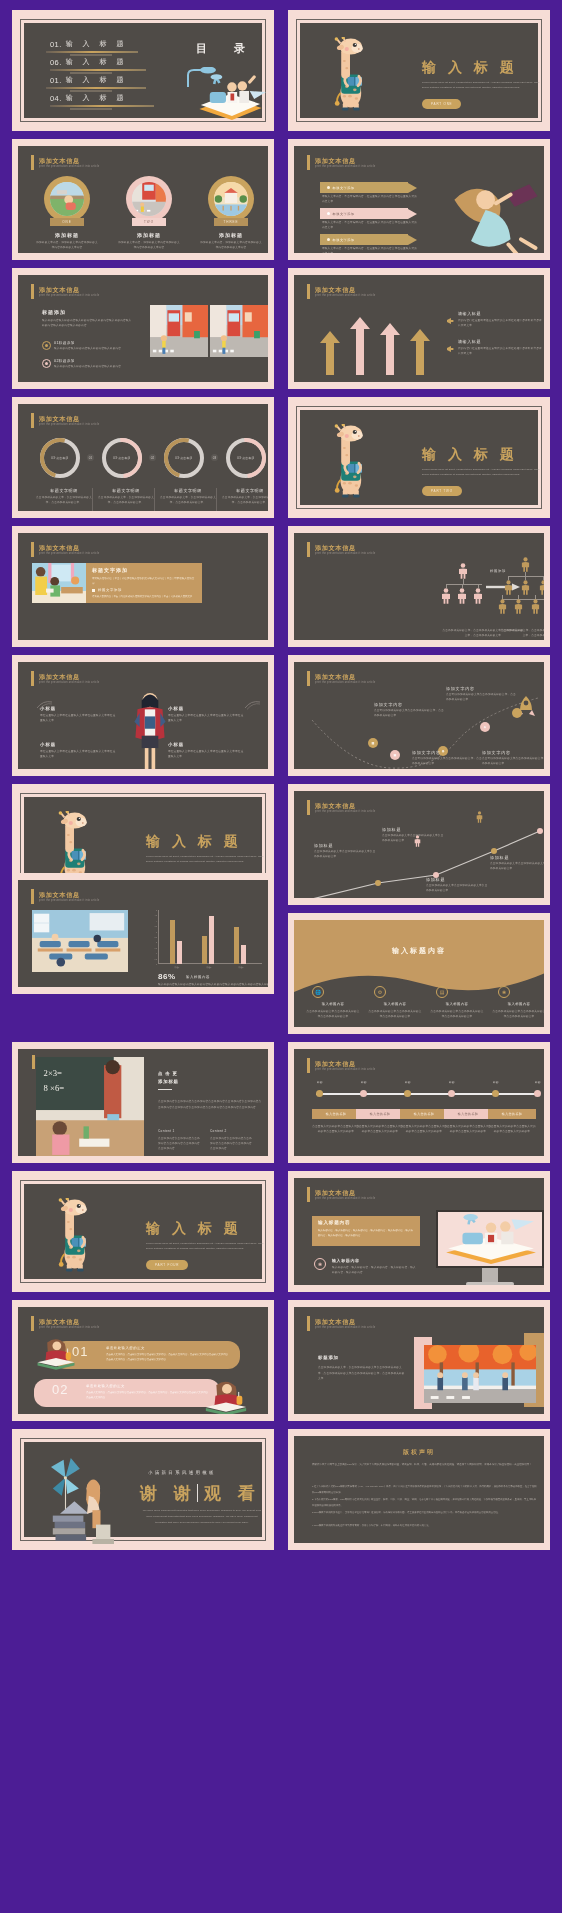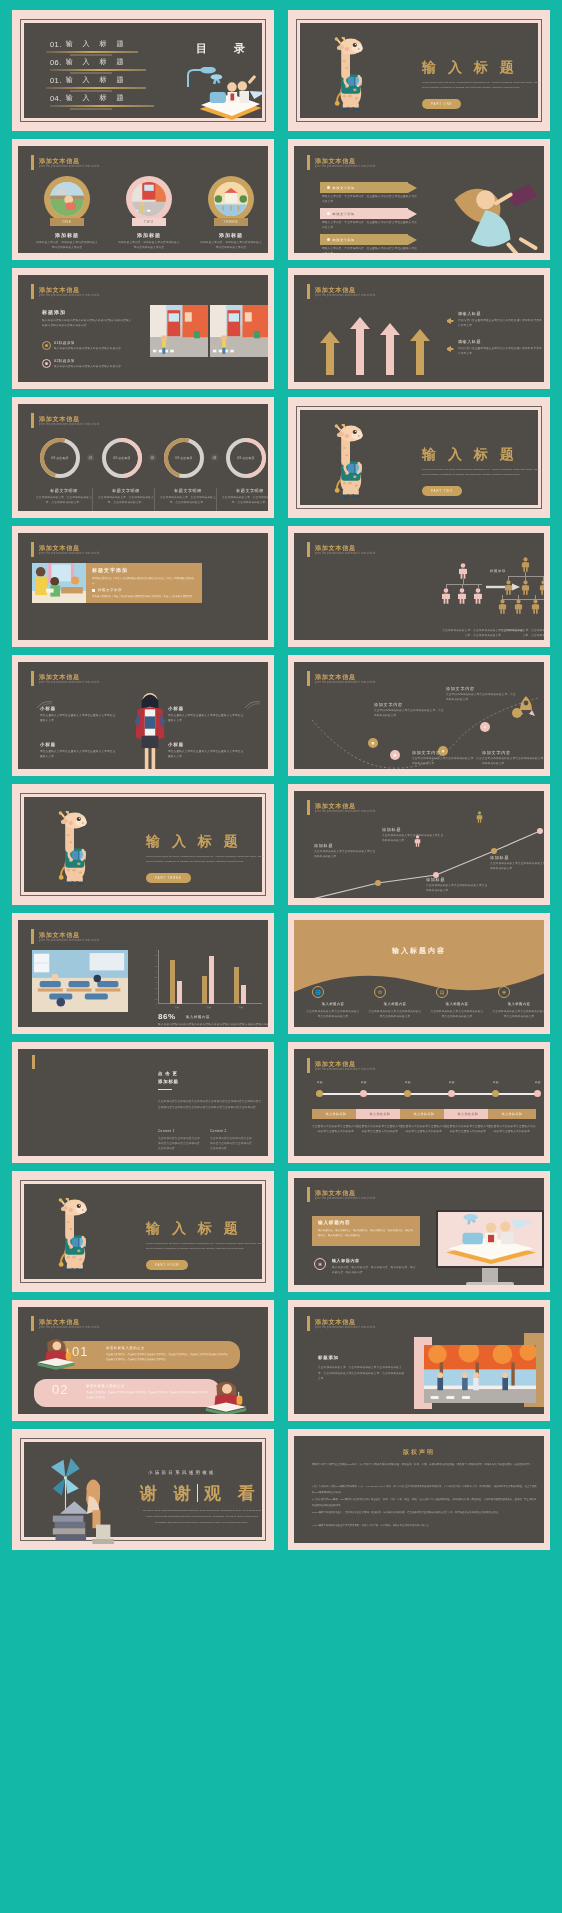--- a/index.html
+++ b/index.html
@@ -7,21 +7,21 @@
     width: 562px;
     height: 1913px;
     background: #d9d9d9;
     font-family: "Liberation Sans", "DejaVu Sans", sans-serif;
     overflow: hidden;
   }
   #sheet {
     position: relative;
     width: 562px;
     height: 1913px;
-    background: #14b8a6;
+    background: #4c1d95;
   }
   .slide {
     position: absolute;
     background: #f6ddd6;
     overflow: hidden;
   }
   .canvas {
     position: absolute;
     inset: 7px 6px;
     background: #4f4b47;
@@ -824,21 +824,21 @@
         <div style="position:absolute;left:20px;top:52px;font-size:4px;color:#e2ded9;letter-spacing:.8px;">添加标题</div>
         <div class="cnbody" style="position:absolute;left:20px;top:59px;width:62px;">点击添加相关标题文字点击添加相关标题文字点击添加相关标题文字</div>
         <div style="position:absolute;left:88px;top:36px;font-size:4px;color:#e2ded9;letter-spacing:.8px;">添加标题</div>
         <div class="cnbody" style="position:absolute;left:88px;top:43px;width:62px;">点击添加相关标题文字点击添加相关标题文字点击添加相关标题文字</div>
         <div style="position:absolute;left:132px;top:86px;font-size:4px;color:#e2ded9;letter-spacing:.8px;">添加标题</div>
         <div class="cnbody" style="position:absolute;left:132px;top:93px;width:62px;">点击添加相关标题文字点击添加相关标题文字点击添加相关标题文字</div>
         <div style="position:absolute;left:196px;top:64px;font-size:4px;color:#e2ded9;letter-spacing:.8px;">添加标题</div>
         <div class="cnbody" style="position:absolute;left:196px;top:71px;width:62px;">点击添加相关标题文字点击添加相关标题文字点击添加相关标题文字</div>
       </div>
     </div>
-    <div class="slide" style="left:12px;top:913px;width:262px;height:121px;">
+    <div class="slide" style="left:12px;top:873px;width:262px;height:121px;">
       <div class="canvas">
         <div class="hdr">
           <div class="bar"></div>
           <div class="txt">
             <div class="t1">添加文本信息</div>
             <div class="t2">print the presentation  and make it into article</div>
           </div>
         </div>
         <div class="pic-ph" style="left:14px;top:30px;width:96px;height:62px;background:#f0dfc9;"><svg width="96" height="62" viewBox="0 0 96 62">
       <rect width="96" height="62" fill="#eadcc6"></rect>
@@ -915,20 +915,38 @@
         <div style="position:absolute;left:138px;top:82px;width:50px;text-align:center;font-size:3.4px;color:#e2ded9;letter-spacing:.4px;">输入标题内容</div>
         <div class="cnbody" style="position:absolute;left:136px;top:90px;width:54px;text-align:center;">点击添加相关标题文字点击添加相关标题文字点击添加相关标题文字</div>
         <div style="position:absolute;left:204px;top:66px;width:12px;height:12px;border-radius:50%;border:1px solid #c9a35e;display:flex;align-items:center;justify-content:center;font-size:5px;color:#c9a35e;">❀</div>
         <div style="position:absolute;left:200px;top:82px;width:50px;text-align:center;font-size:3.4px;color:#e2ded9;letter-spacing:.4px;">输入标题内容</div>
         <div class="cnbody" style="position:absolute;left:198px;top:90px;width:54px;text-align:center;">点击添加相关标题文字点击添加相关标题文字点击添加相关标题文字</div>
       </div>
     </div>
     <div class="slide" style="left:12px;top:1042px;width:262px;height:121px;">
       <div class="canvas">
         <div class="blk" style="left:14px;top:6px;width:3px;height:14px;background:#c9a35e;"></div>
+        <div class="pic-ph" style="left:18px;top:8px;width:108px;height:102px;background:#3a3f3c;"><svg width="108" height="102" viewBox="0 0 108 102">
+      <rect width="108" height="102" fill="#e6ded2"></rect>
+      <rect x="0" y="0" width="77.75999999999999" height="53.04" fill="#3c4a44"></rect>
+      <g fill="#f2efe9" font-family="serif" font-size="8.67">
+        <text x="7.5600000000000005" y="19.38">2×3=</text>
+        <text x="7.5600000000000005" y="33.660000000000004">8 ×6=</text>
+      </g>
+      <g>
+              <rect x="68.04" y="8.16" width="17.28" height="53.04" fill="#c05a44"></rect>
+         <circle cx="76.67999999999999" cy="10.200000000000001" r="7.140000000000001" fill="#4a3428"></circle>
+         <rect x="71.28" y="57.120000000000005" width="11.88" height="30.599999999999998" fill="#8fc4dc"></rect>
+      </g>
+      <rect x="0" y="63.24" width="108" height="38.76" fill="#c8a176"></rect>
+      <circle cx="23.76" cy="71.39999999999999" r="7.140000000000001" fill="#6b4a38"></circle>
+      <rect x="16.2" y="77.52" width="17.28" height="20.400000000000002" fill="#ef9aa5"></rect>
+      <rect x="43.2" y="81.60000000000001" width="30.240000000000002" height="8.16" fill="#f5f1e8"></rect>
+      <rect x="47.52" y="69.36" width="5.4" height="12.24" fill="#6fae6b"></rect>
+    </svg></div>
         <div style="position:absolute;left:140px;top:22px;font-size:4.4px;color:#eeeae6;letter-spacing:.8px;font-weight:bold;">点 击 更</div>
         <div style="position:absolute;left:140px;top:30px;font-size:4.4px;color:#eeeae6;letter-spacing:.8px;font-weight:bold;">添加标题</div>
         <div class="blk" style="left:140px;top:40px;width:14px;height:1.4px;background:#e0dcd8;"></div>
         <div class="cnbody" style="position:absolute;left:140px;top:50px;width:106px;line-height:2.2;">点击添加内容点击添加内容点击添加内容点击添加内容点击添加内容点击添加内容点击添加内容点击添加内容点击添加内容点击添加内容点击添加内容点击添加内容</div>
         <div style="position:absolute;left:140px;top:80px;font-size:3.2px;color:#d8d3cf;letter-spacing:.3px;">Content 1</div>
         <div class="cnbody" style="position:absolute;left:140px;top:88px;width:44px;">点击添加内容点击添加内容点击添加内容点击添加内容点击添加内容点击添加内容</div>
         <div style="position:absolute;left:192px;top:80px;font-size:3.2px;color:#d8d3cf;letter-spacing:.3px;">Content 2</div>
         <div class="cnbody" style="position:absolute;left:192px;top:88px;width:44px;">点击添加内容点击添加内容点击添加内容点击添加内容点击添加内容点击添加内容</div>
       </div>
     </div>

